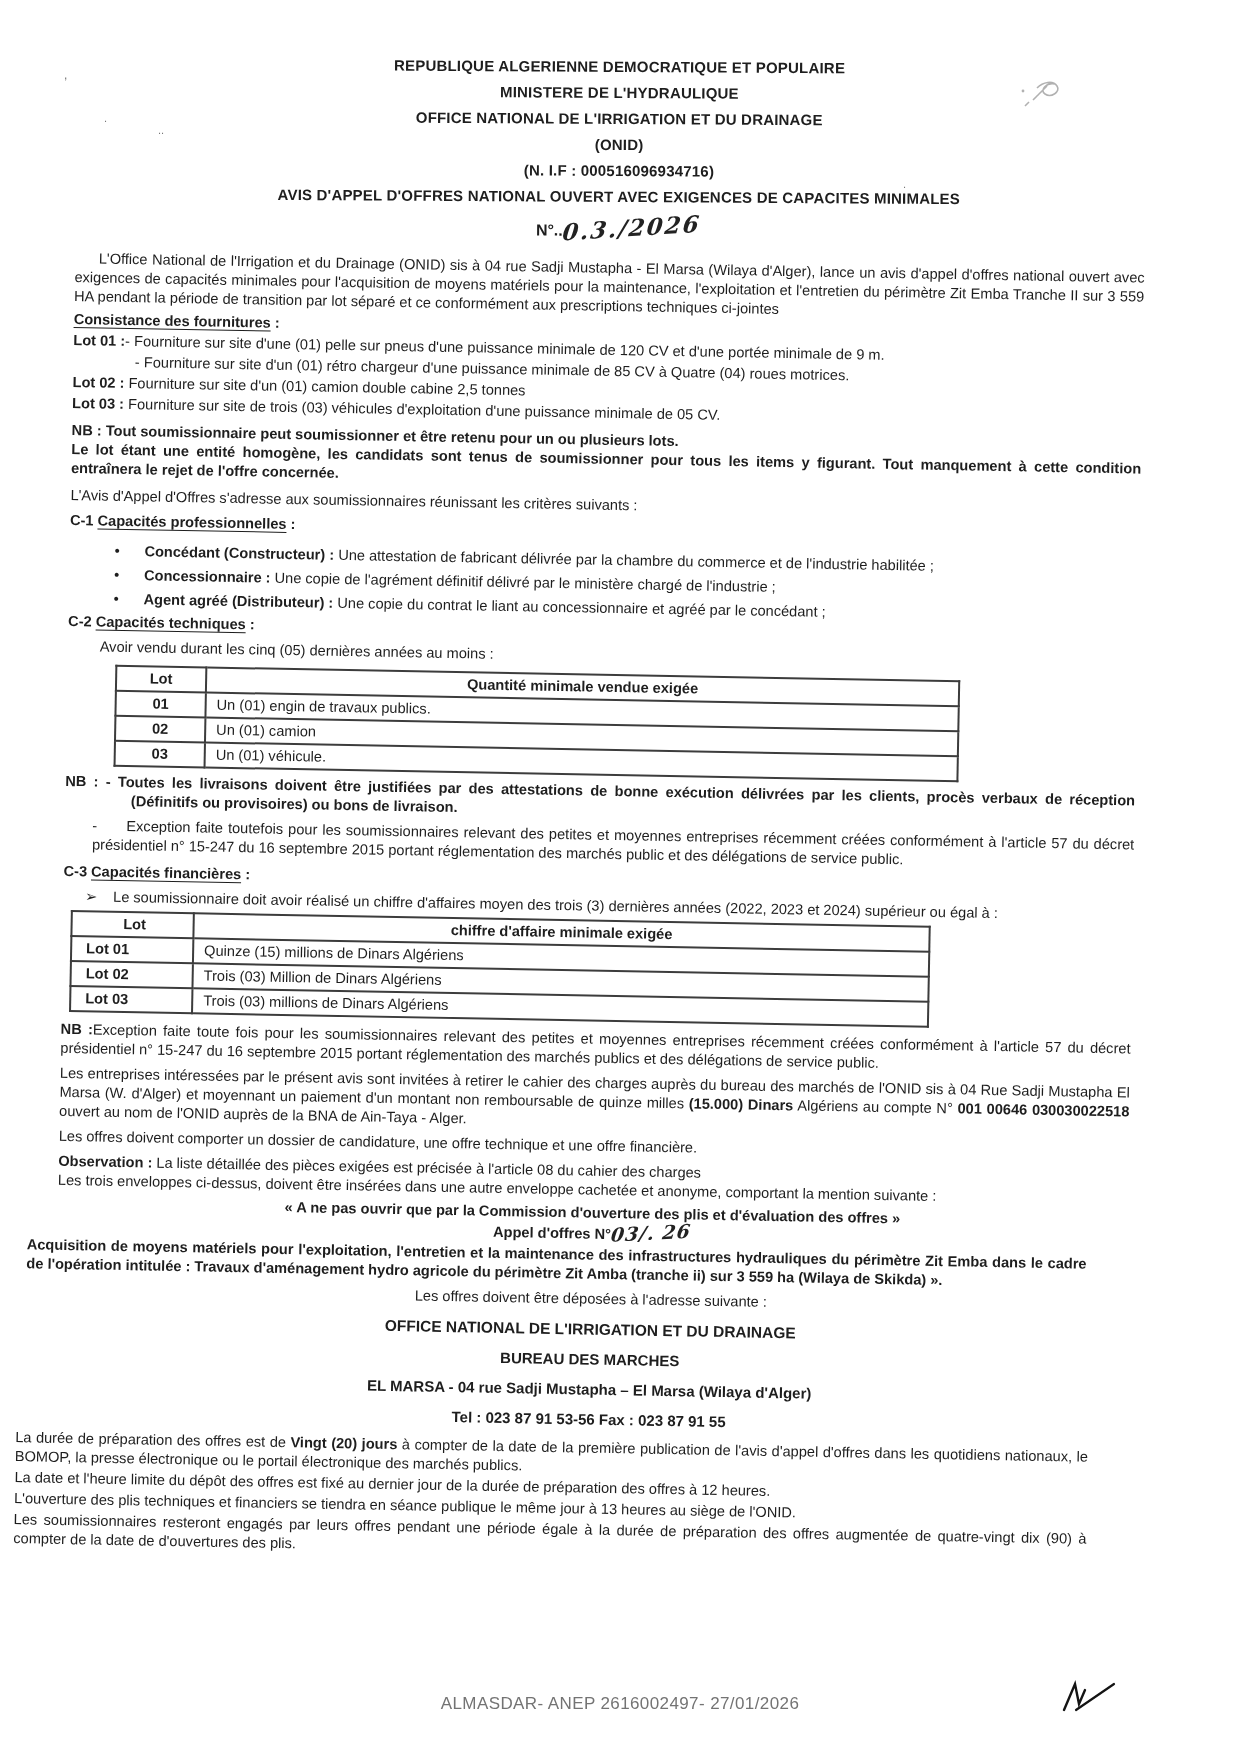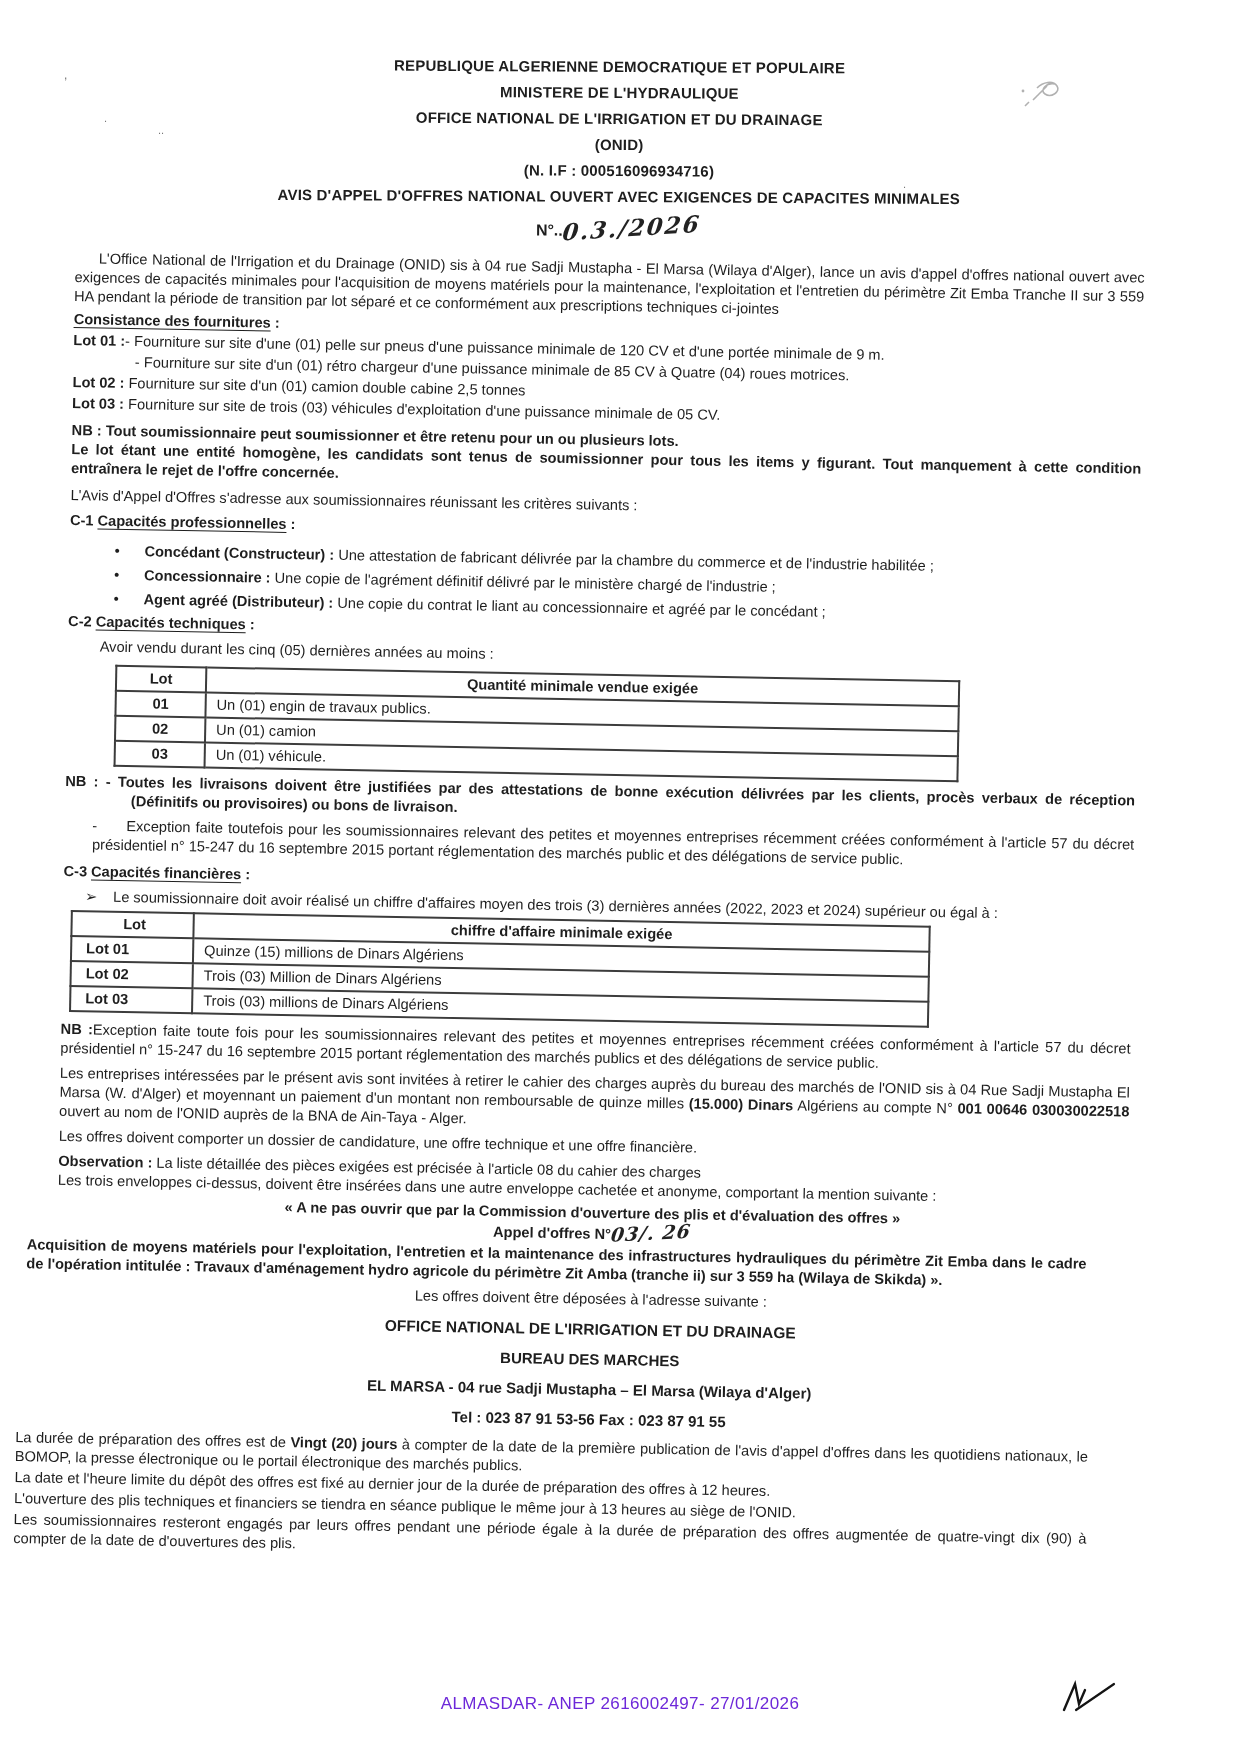--- a/index.html
+++ b/index.html
@@ -48,21 +48,21 @@
   th{font-weight:bold;text-align:center;}
 
   .center{text-align:center;}
   .acq{margin:2px 40px 0 -30px;font-weight:bold;}
   .addr{font-weight:bold;font-size:15px;margin-top:11px;}
   .addr-big{font-size:15.5px;}
   .closing{margin:10px 35px 0 -38px;}
   .closing p{margin-top:2px;}
 
   .footer{position:absolute;left:0;right:0;bottom:40px;text-align:center;
-          font-size:17px;letter-spacing:.4px;color:#6d28d9;}
+          font-size:17px;letter-spacing:.4px;color:#737373;}
 
   .mark{position:absolute;color:#777;}
   .smudge{position:absolute;left:995px;top:76px;opacity:.45;}
   .initial{position:absolute;right:118px;bottom:34px;}
 </style>
 </head>
 <body>
 
 <div class="page">
 

